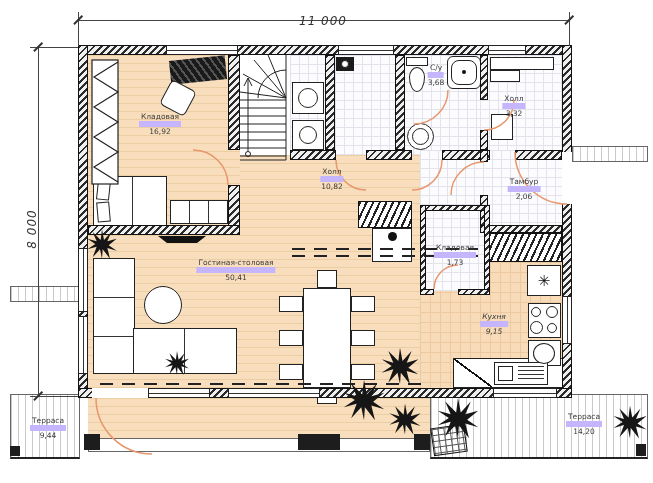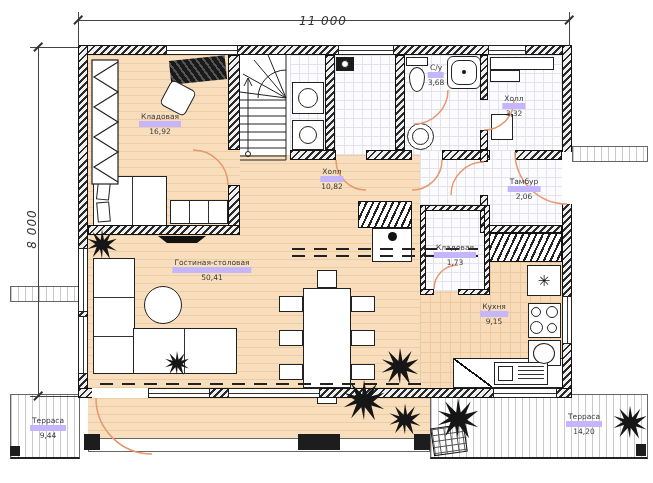--- a/index.html
+++ b/index.html
@@ -242,25 +242,25 @@
     <span class="rarea">10,82</span>
   </div>
   <div class="rlabel" style="left:524px;top:177px;">
     <span class="rname">Тамбур</span>
     <span class="rarea">2,06</span>
   </div>
   <div class="rlabel" style="left:455px;top:243px;">
     <span class="rname">Кладовая</span>
     <span class="rarea">1,73</span>
   </div>
-  <div class="rlabel" style="left:212px;top:258px;">
+  <div class="rlabel" style="left:236px;top:258px;">
     <span class="rname">Гостиная-столовая</span>
     <span class="rarea">50,41</span>
   </div>
-  <div class="rlabel" style="left:494px;top:302px;">
+  <div class="rlabel" style="left:494px;top:312px;font-style:italic;">
     <span class="rname">Кухня</span>
     <span class="rarea">9,15</span>
   </div>
   <div class="rlabel" style="left:48px;top:416px;">
     <span class="rname">Терраса</span>
     <span class="rarea">9,44</span>
   </div>
   <div class="rlabel" style="left:584px;top:412px;">
     <span class="rname">Терраса</span>
     <span class="rarea">14,20</span>

